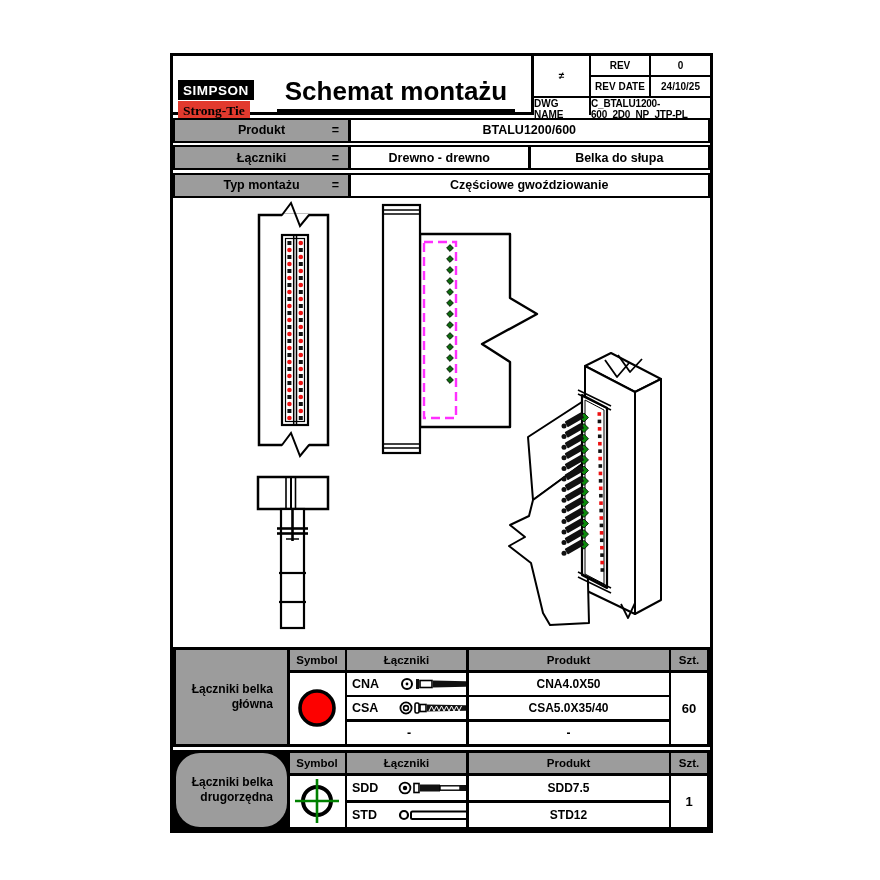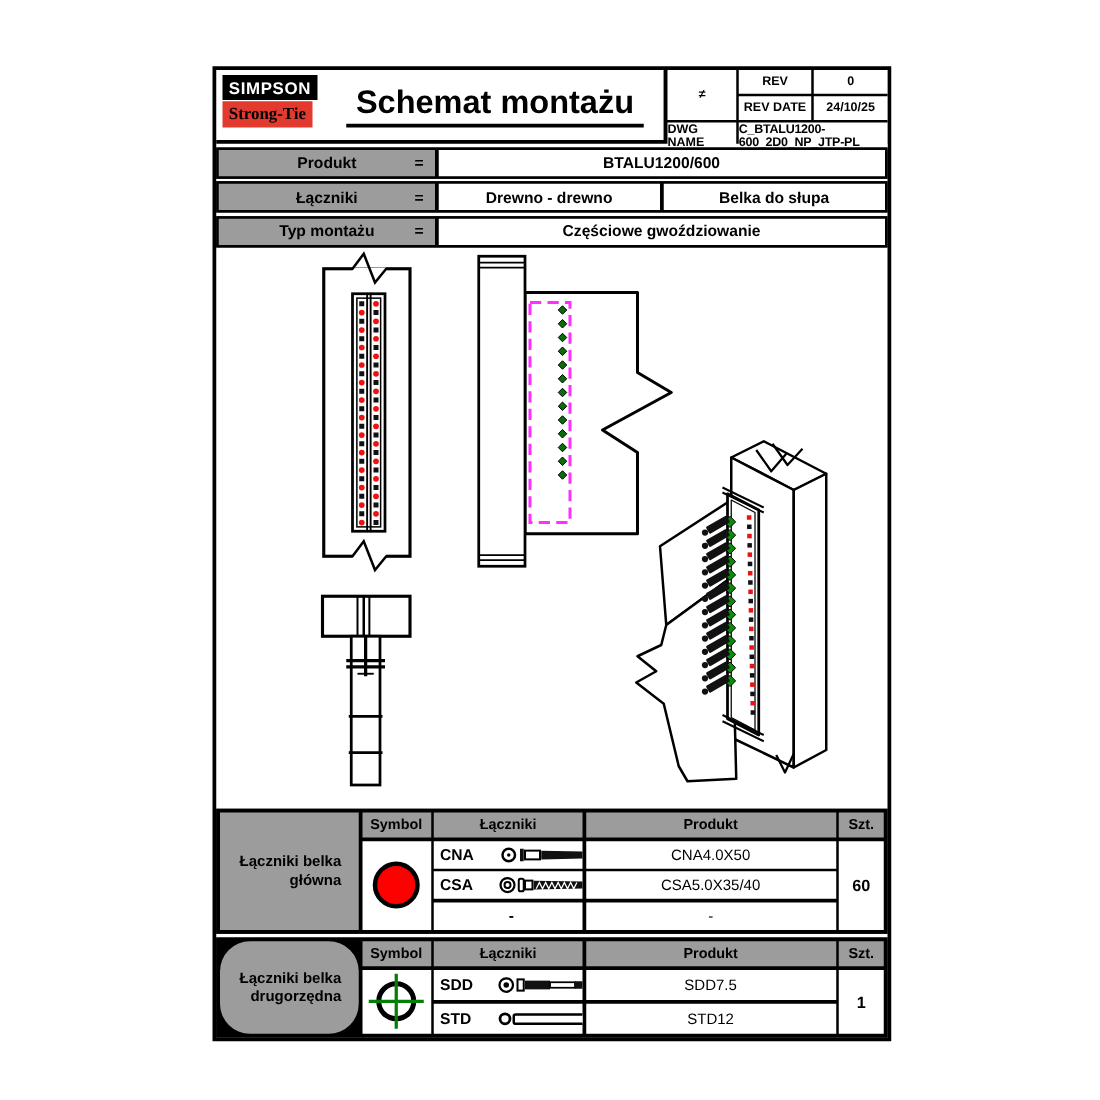--- a/index.html
+++ b/index.html
@@ -4,26 +4,26 @@
 <style>
   html,body{margin:0;padding:0;}
   body{width:880px;height:880px;background:#ffffff;position:relative;
        font-family:"Liberation Sans", sans-serif;color:#000;}
   .sheet{position:absolute;left:170px;top:53px;width:543px;height:780px;
          border:3px solid #000;box-sizing:border-box;background:#fff;}
 
   
   .hdr{position:absolute;left:0;top:0;width:537px;height:59px;display:flex;
        border-bottom:3px solid #000;box-sizing:border-box;}
-  .logo{width:88px;padding:4px 2px 3px 5px;box-sizing:border-box;}
+  .logo{width:88px;padding:4px 2px 3px 5px;box-sizing:border-box;margin-top:20px;}
   .logo-top{background:#000;color:#fff;font-weight:bold;font-size:13.5px;
             padding:3px 5px 2px;letter-spacing:.5px;display:inline-block;}
   .logo-bot{background:#e23a2e;color:#000000;font-weight:bold;font-size:13.5px;
             font-family:"Liberation Serif", serif;padding:2px 5px 3px;display:inline-block;margin-top:1px;}
-  .title-box{flex:1;display:flex;align-items:center;justify-content:center;}
+  .title-box{flex:1;display:flex;align-items:flex-end;justify-content:center;}
   .title{font-size:26px;font-weight:bold;border-bottom:3px solid #000;padding:0 8px 2px;}
   .rev{width:179px;border-left:3px solid #000;box-sizing:border-box;background:#000;
        display:grid;grid-template-columns:55px 58px 1fr;grid-template-rows:19px 19px 1fr;gap:2px;}
   .rev > div{background:#fff;display:flex;align-items:center;justify-content:center;
              font-weight:bold;font-size:10px;}
   .neq{grid-row:1/3;grid-column:1;font-size:34px;font-style:italic;font-weight:900;line-height:1;}
   .c-dwgl{grid-row:3;grid-column:1;font-size:8.5px;}
   .c-dwgv{grid-row:3;grid-column:2/4;font-size:6.6px;letter-spacing:-.2px;}
 
   
@@ -50,21 +50,21 @@
   .fgroup{background:#9c9c9c !important;grid-column:1;font-weight:bold;font-size:12px;
           text-align:right;line-height:1.25;padding:0 14px;}
   #ft1 .fgroup{grid-row:1/5;}
   #ft2 .fgroup{grid-row:1/4;border-radius:24px;}
   .fsym1{grid-column:2;grid-row:2/5;}
   .fsym2{grid-column:2;grid-row:2/4;}
   .fqty1{grid-column:5;grid-row:2/5;font-weight:bold;font-size:13px;}
   .fqty2{grid-column:5;grid-row:2/4;font-weight:bold;font-size:13px;}
   .fl{justify-content:flex-end;padding-left:5px;gap:20px;}
   .fl .code{font-weight:bold;font-size:12.5px;}
-  .fprod{font-weight:normal;font-size:12px;}
+  .fprod{font-weight:bold;font-size:12px;}
 </style>
 </head>
 <body>
 
 <div class="sheet">
 
   <div class="hdr">
     <div class="logo">
       <div><span class="logo-top">SIMPSON</span></div>
       <div><span class="logo-bot">Strong-Tie</span></div>

